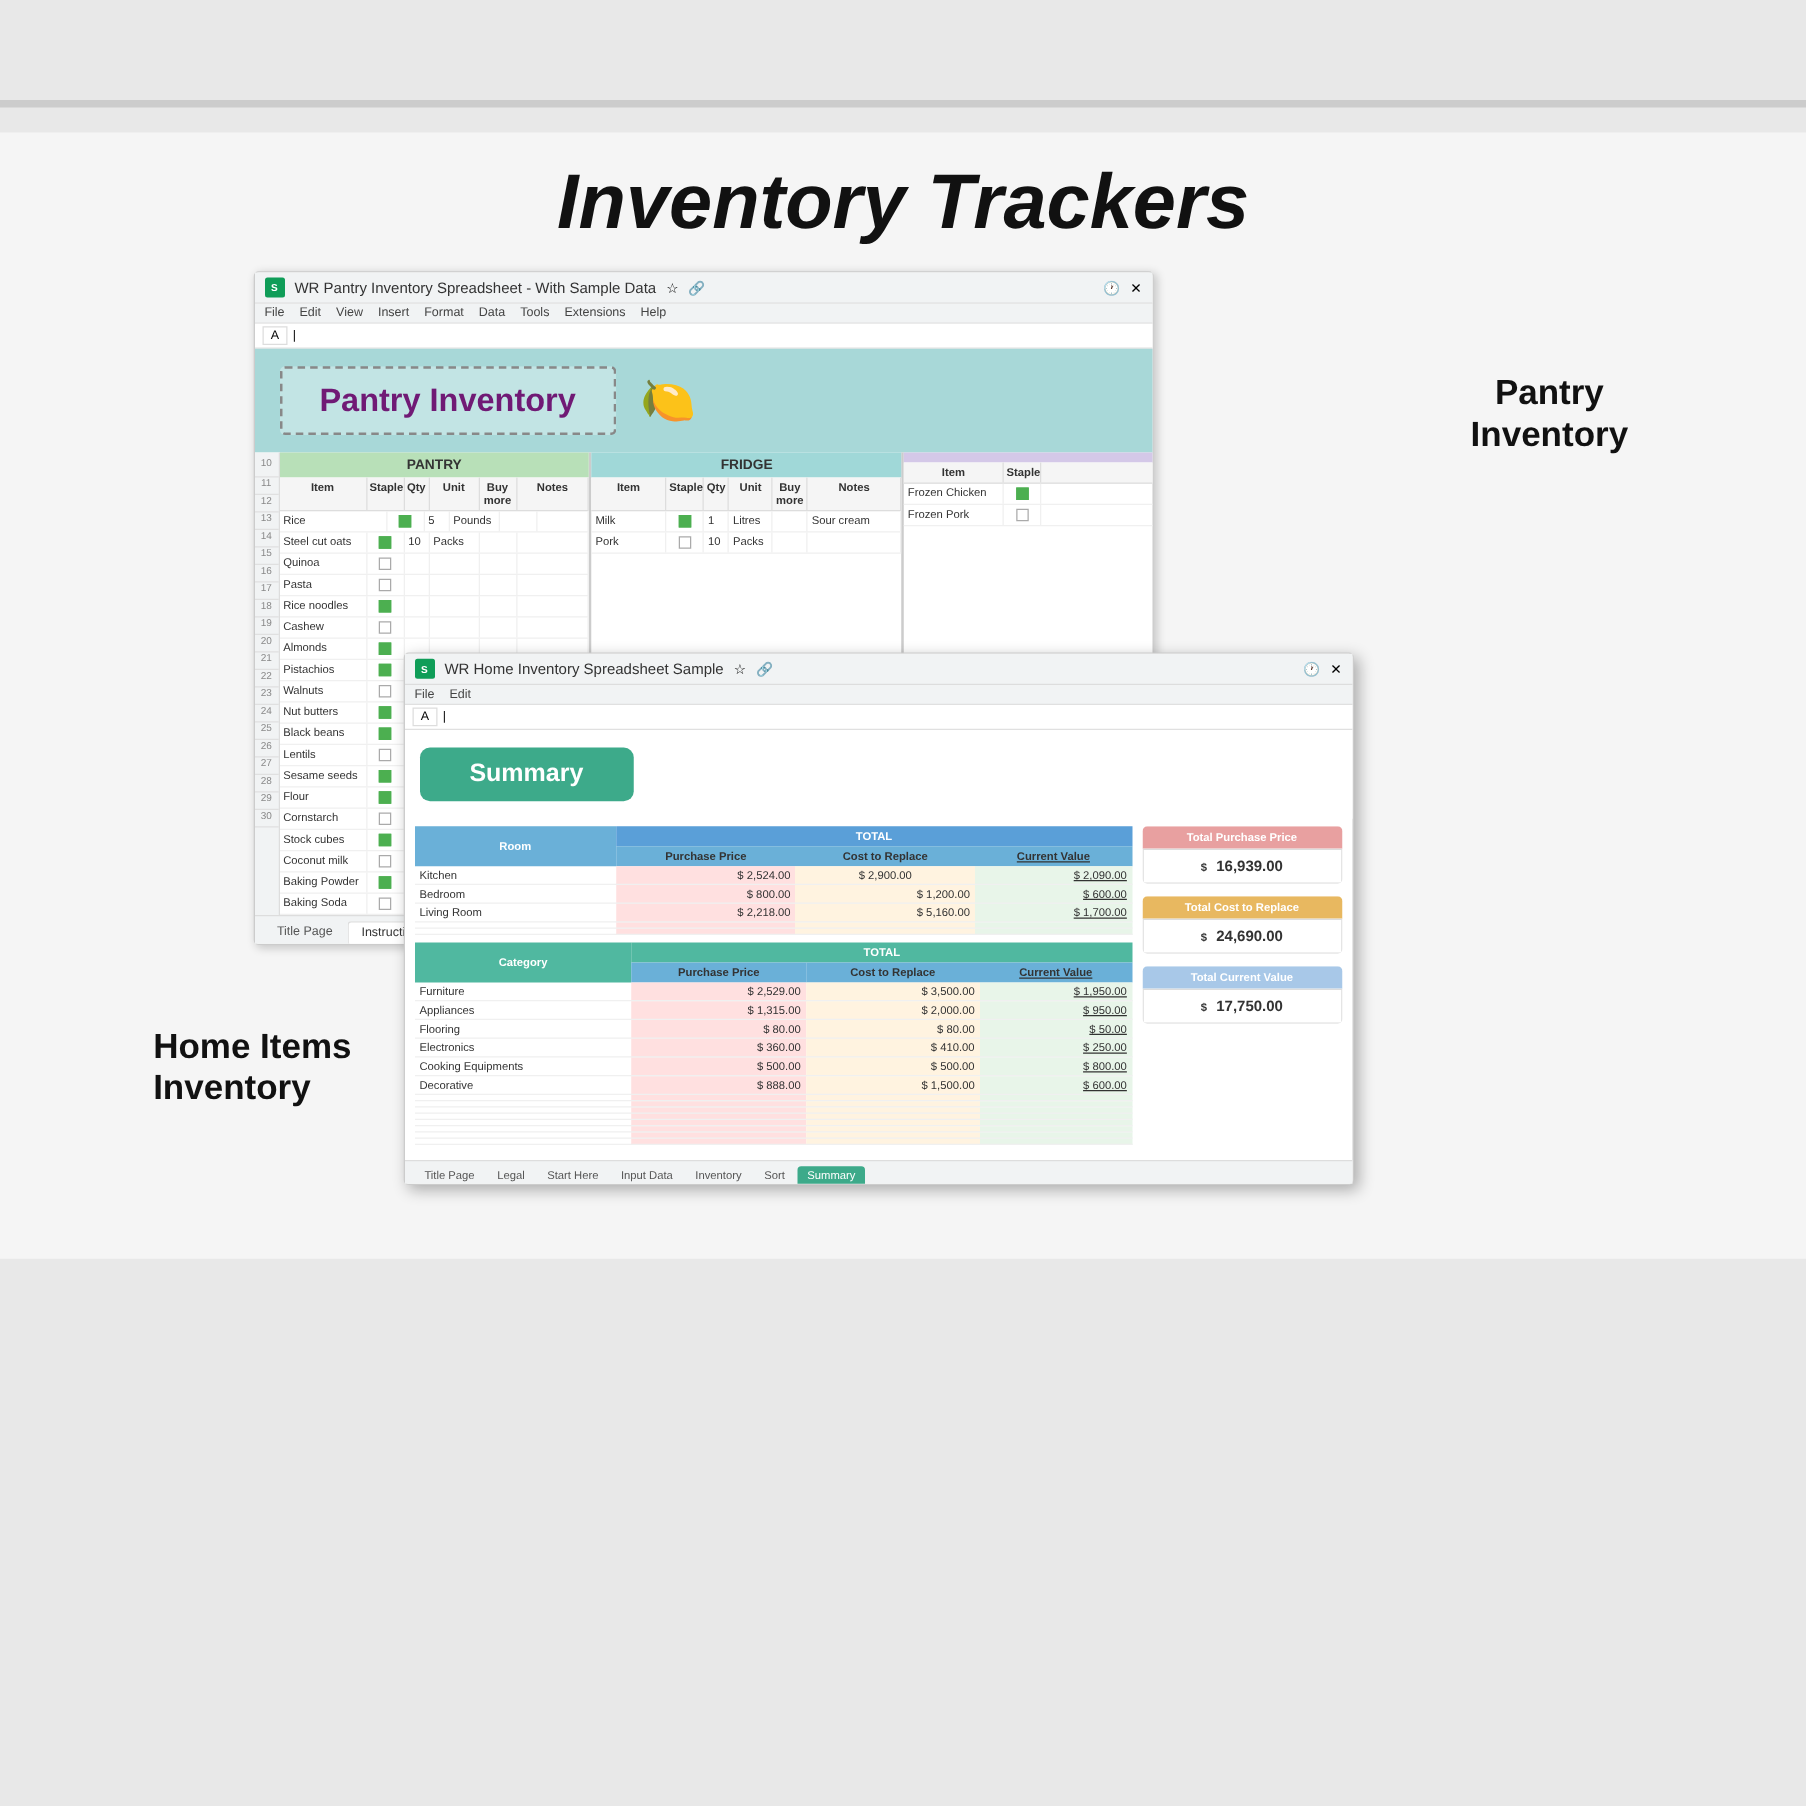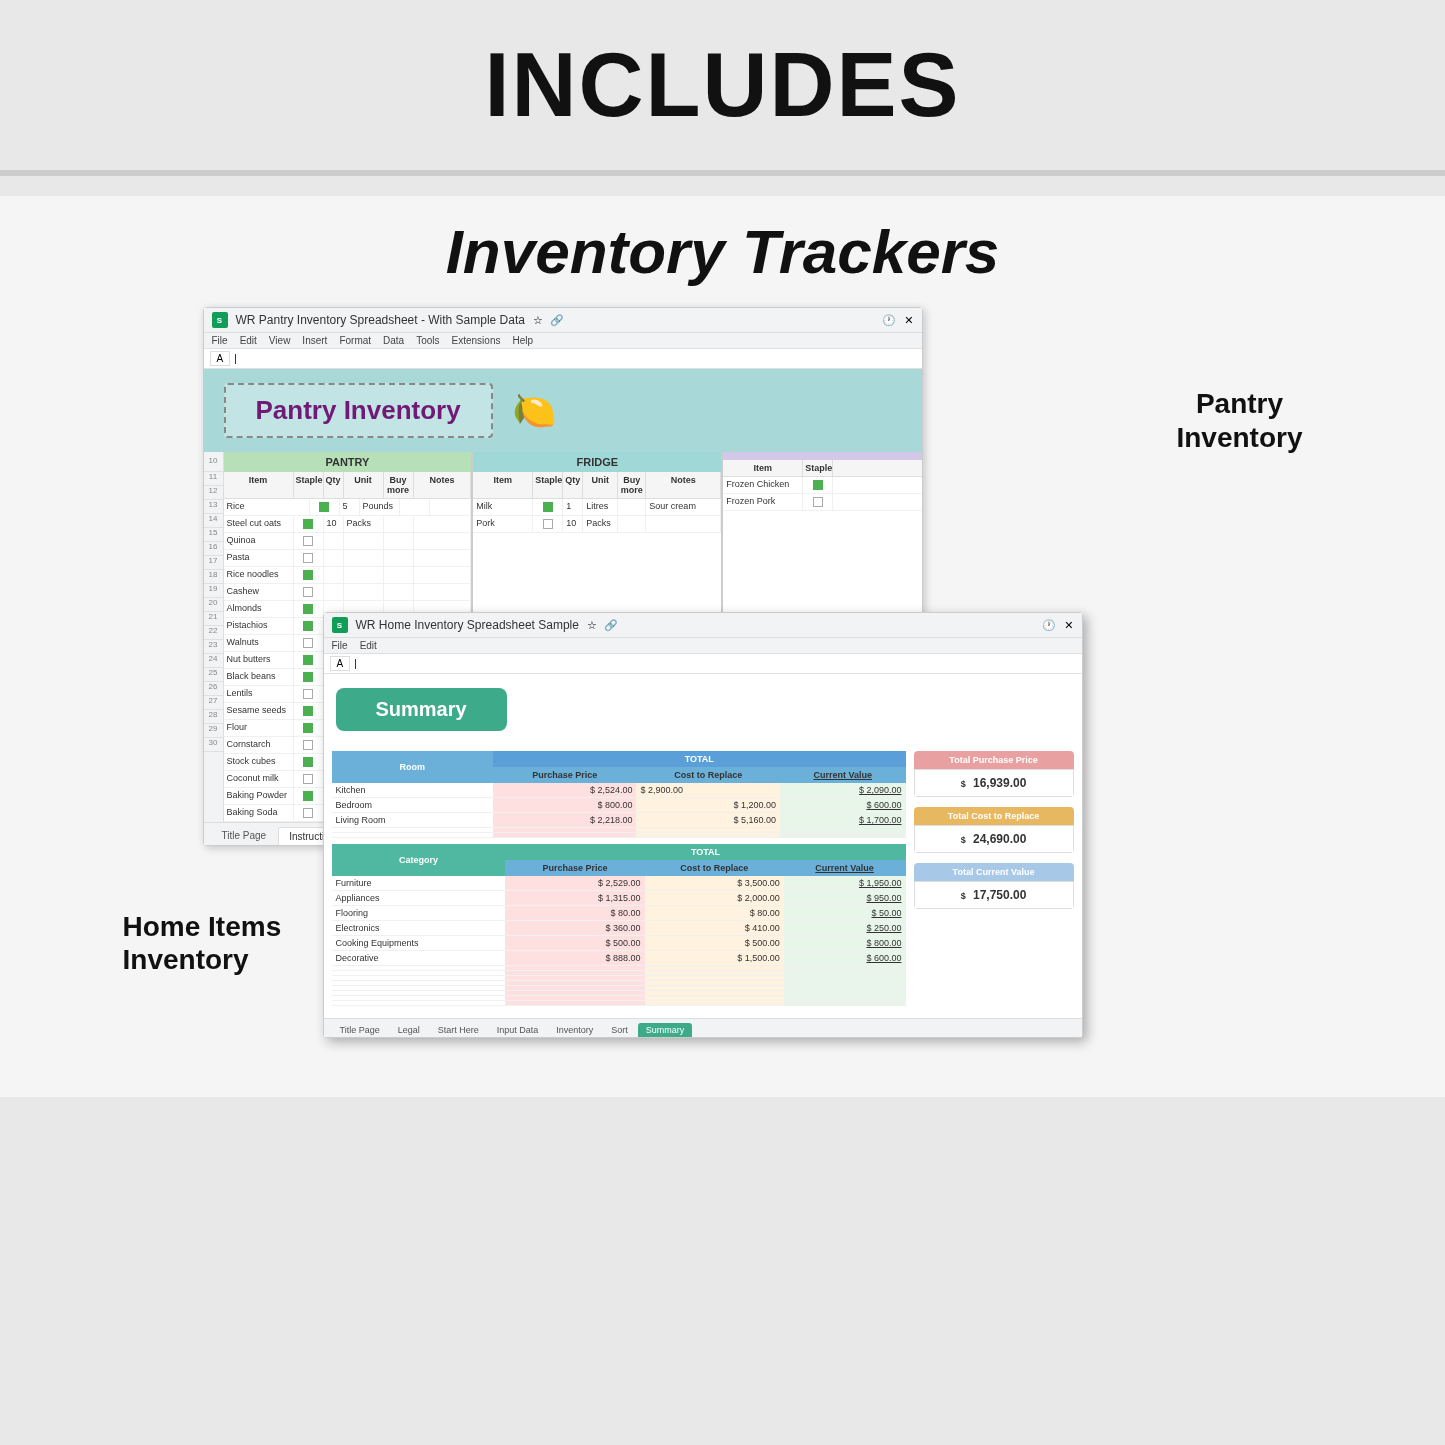--- a/index.html
+++ b/index.html
@@ -385,21 +385,20 @@
       font-size: 28px;
       font-weight: 900;
       color: #111;
       line-height: 1.2;
     }
   </style>
 </head>
 <body>
 
 <div class="top-section">
-  <div class="includes-title">INCLUDES</div>
 </div>
 
 <div class="divider"></div>
 
 <div class="tracker-section">
   <div class="tracker-title">Inventory Trackers</div>
 
   <div class="sheets-wrapper">
 
     <div class="pantry-sheet">
@@ -758,21 +757,21 @@
               <tr>
                 <th class="purchase-price-col" style="color:#333;width:80px;">Purchase Price</th>
                 <th class="cost-replace-col" style="color:#333;width:80px;">Cost to Replace</th>
                 <th class="current-val-col" style="color:#333;width:70px;">Current Value</th>
               </tr>
             </thead>
             <tbody>
               <tr>
                 <td>Kitchen</td>
                 <td class="purchase-price-col" style="text-align:right;">$  2,524.00</td>
-                <td class="cost-replace-col" style="text-align:left;">$  2,900.00</td>
+                <td class="cost-replace-col" style="text-align:center;">$  2,900.00</td>
                 <td class="current-val-col" style="text-align:right;">$  2,090.00</td>
               </tr>
               <tr>
                 <td>Bedroom</td>
                 <td class="purchase-price-col" style="text-align:right;">$    800.00</td>
                 <td class="cost-replace-col" style="text-align:right;">$  1,200.00</td>
                 <td class="current-val-col" style="text-align:right;">$    600.00</td>
               </tr>
               <tr>
                 <td>Living Room</td>

